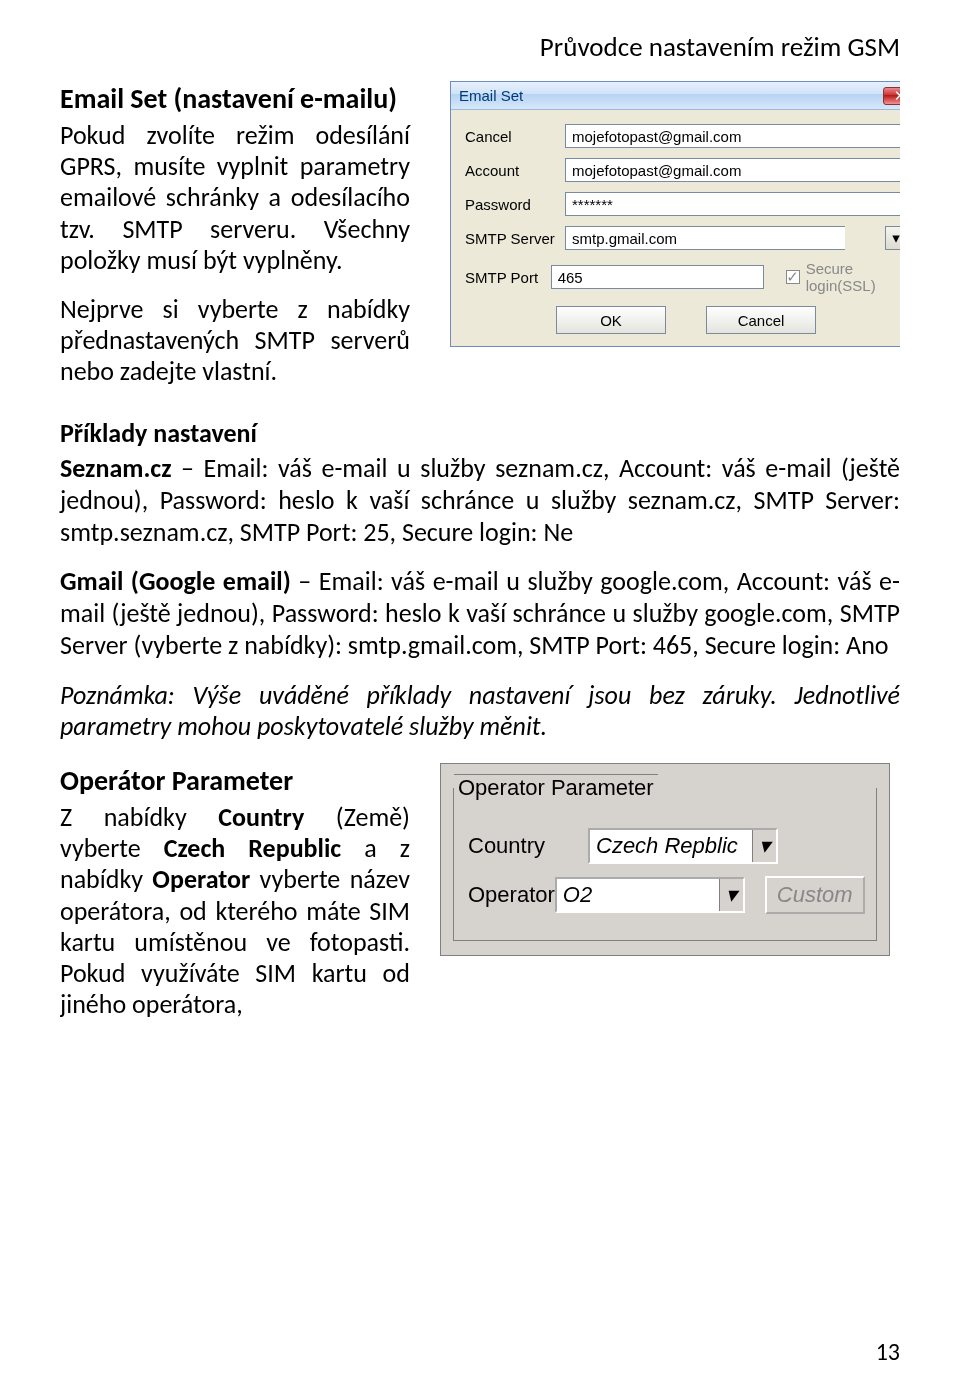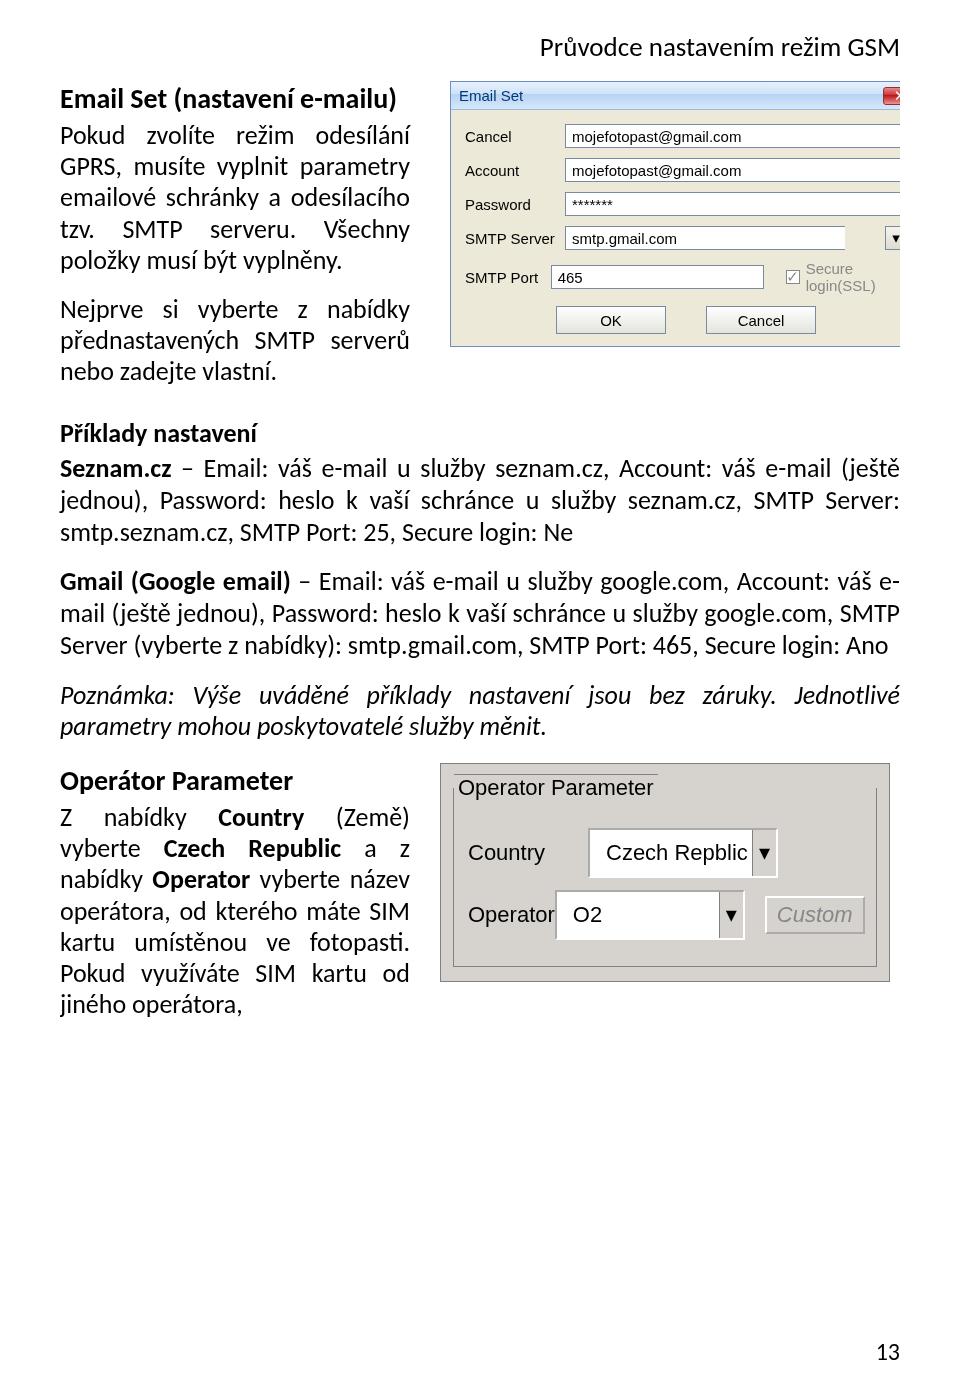--- a/index.html
+++ b/index.html
@@ -98,22 +98,22 @@
   .op-panel .legend {
     position:absolute; top:-14px; left:0;
     background:#d6d3ce; padding:0 4px;
     font-size:22px;
     border-top:1px solid #808080;
   }
   .op-row { display:flex; align-items:center; margin: 12px 0; }
   .op-row label.l { width: 120px; }
   .sel {
     display:flex; align-items:center;
-    border:2px inset #fff; background:#fff; height:50px;
-    font-size:22px; padding-left:16px; flex:0 0 190px;
+    border:2px inset #fff; background:#fff; height:36px;
+    font-size:22px; padding-left:6px; flex:0 0 190px;font-style:italic;
   }
   .sel .v { flex:1; }
   .sel .ar {
     width:24px; height:100%;
     background:#d6d3ce; border-left:1px solid #808080;
     display:flex; align-items:center; justify-content:center;
   }
   .custom-btn {
     margin-left:20px; padding:4px 10px;
     border:2px outset #fff; background:#d6d3ce; color:#888;

